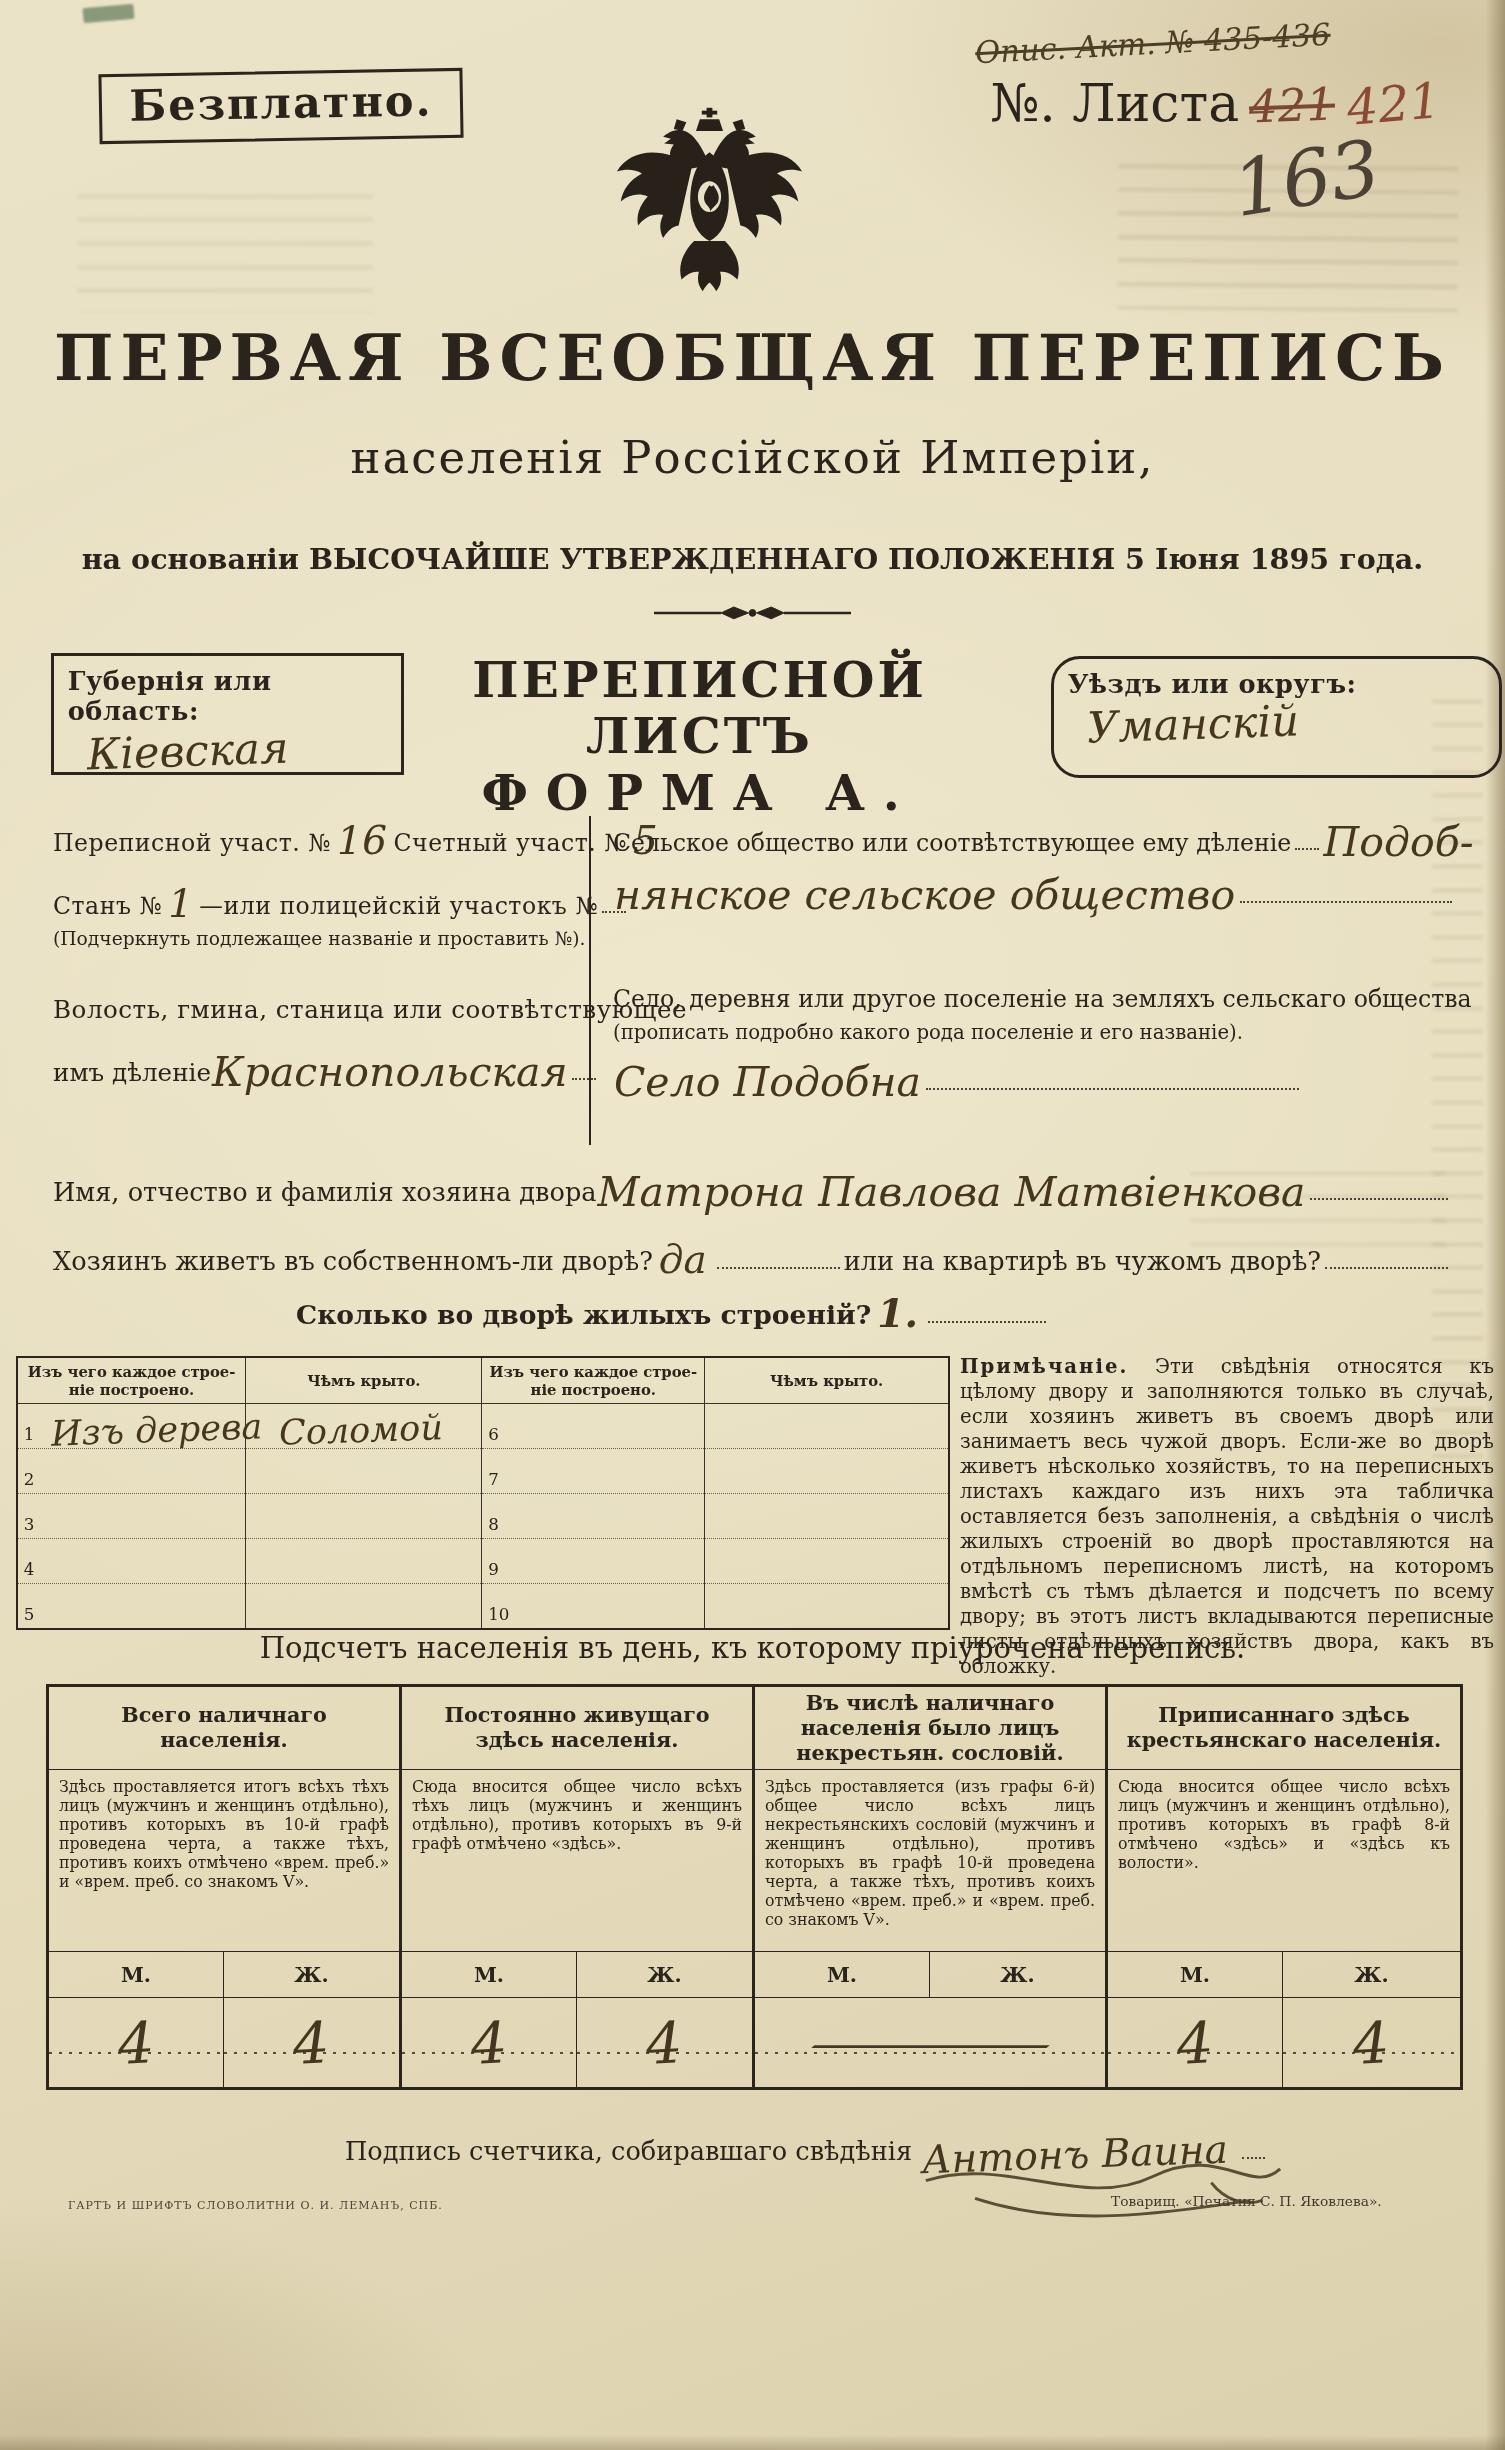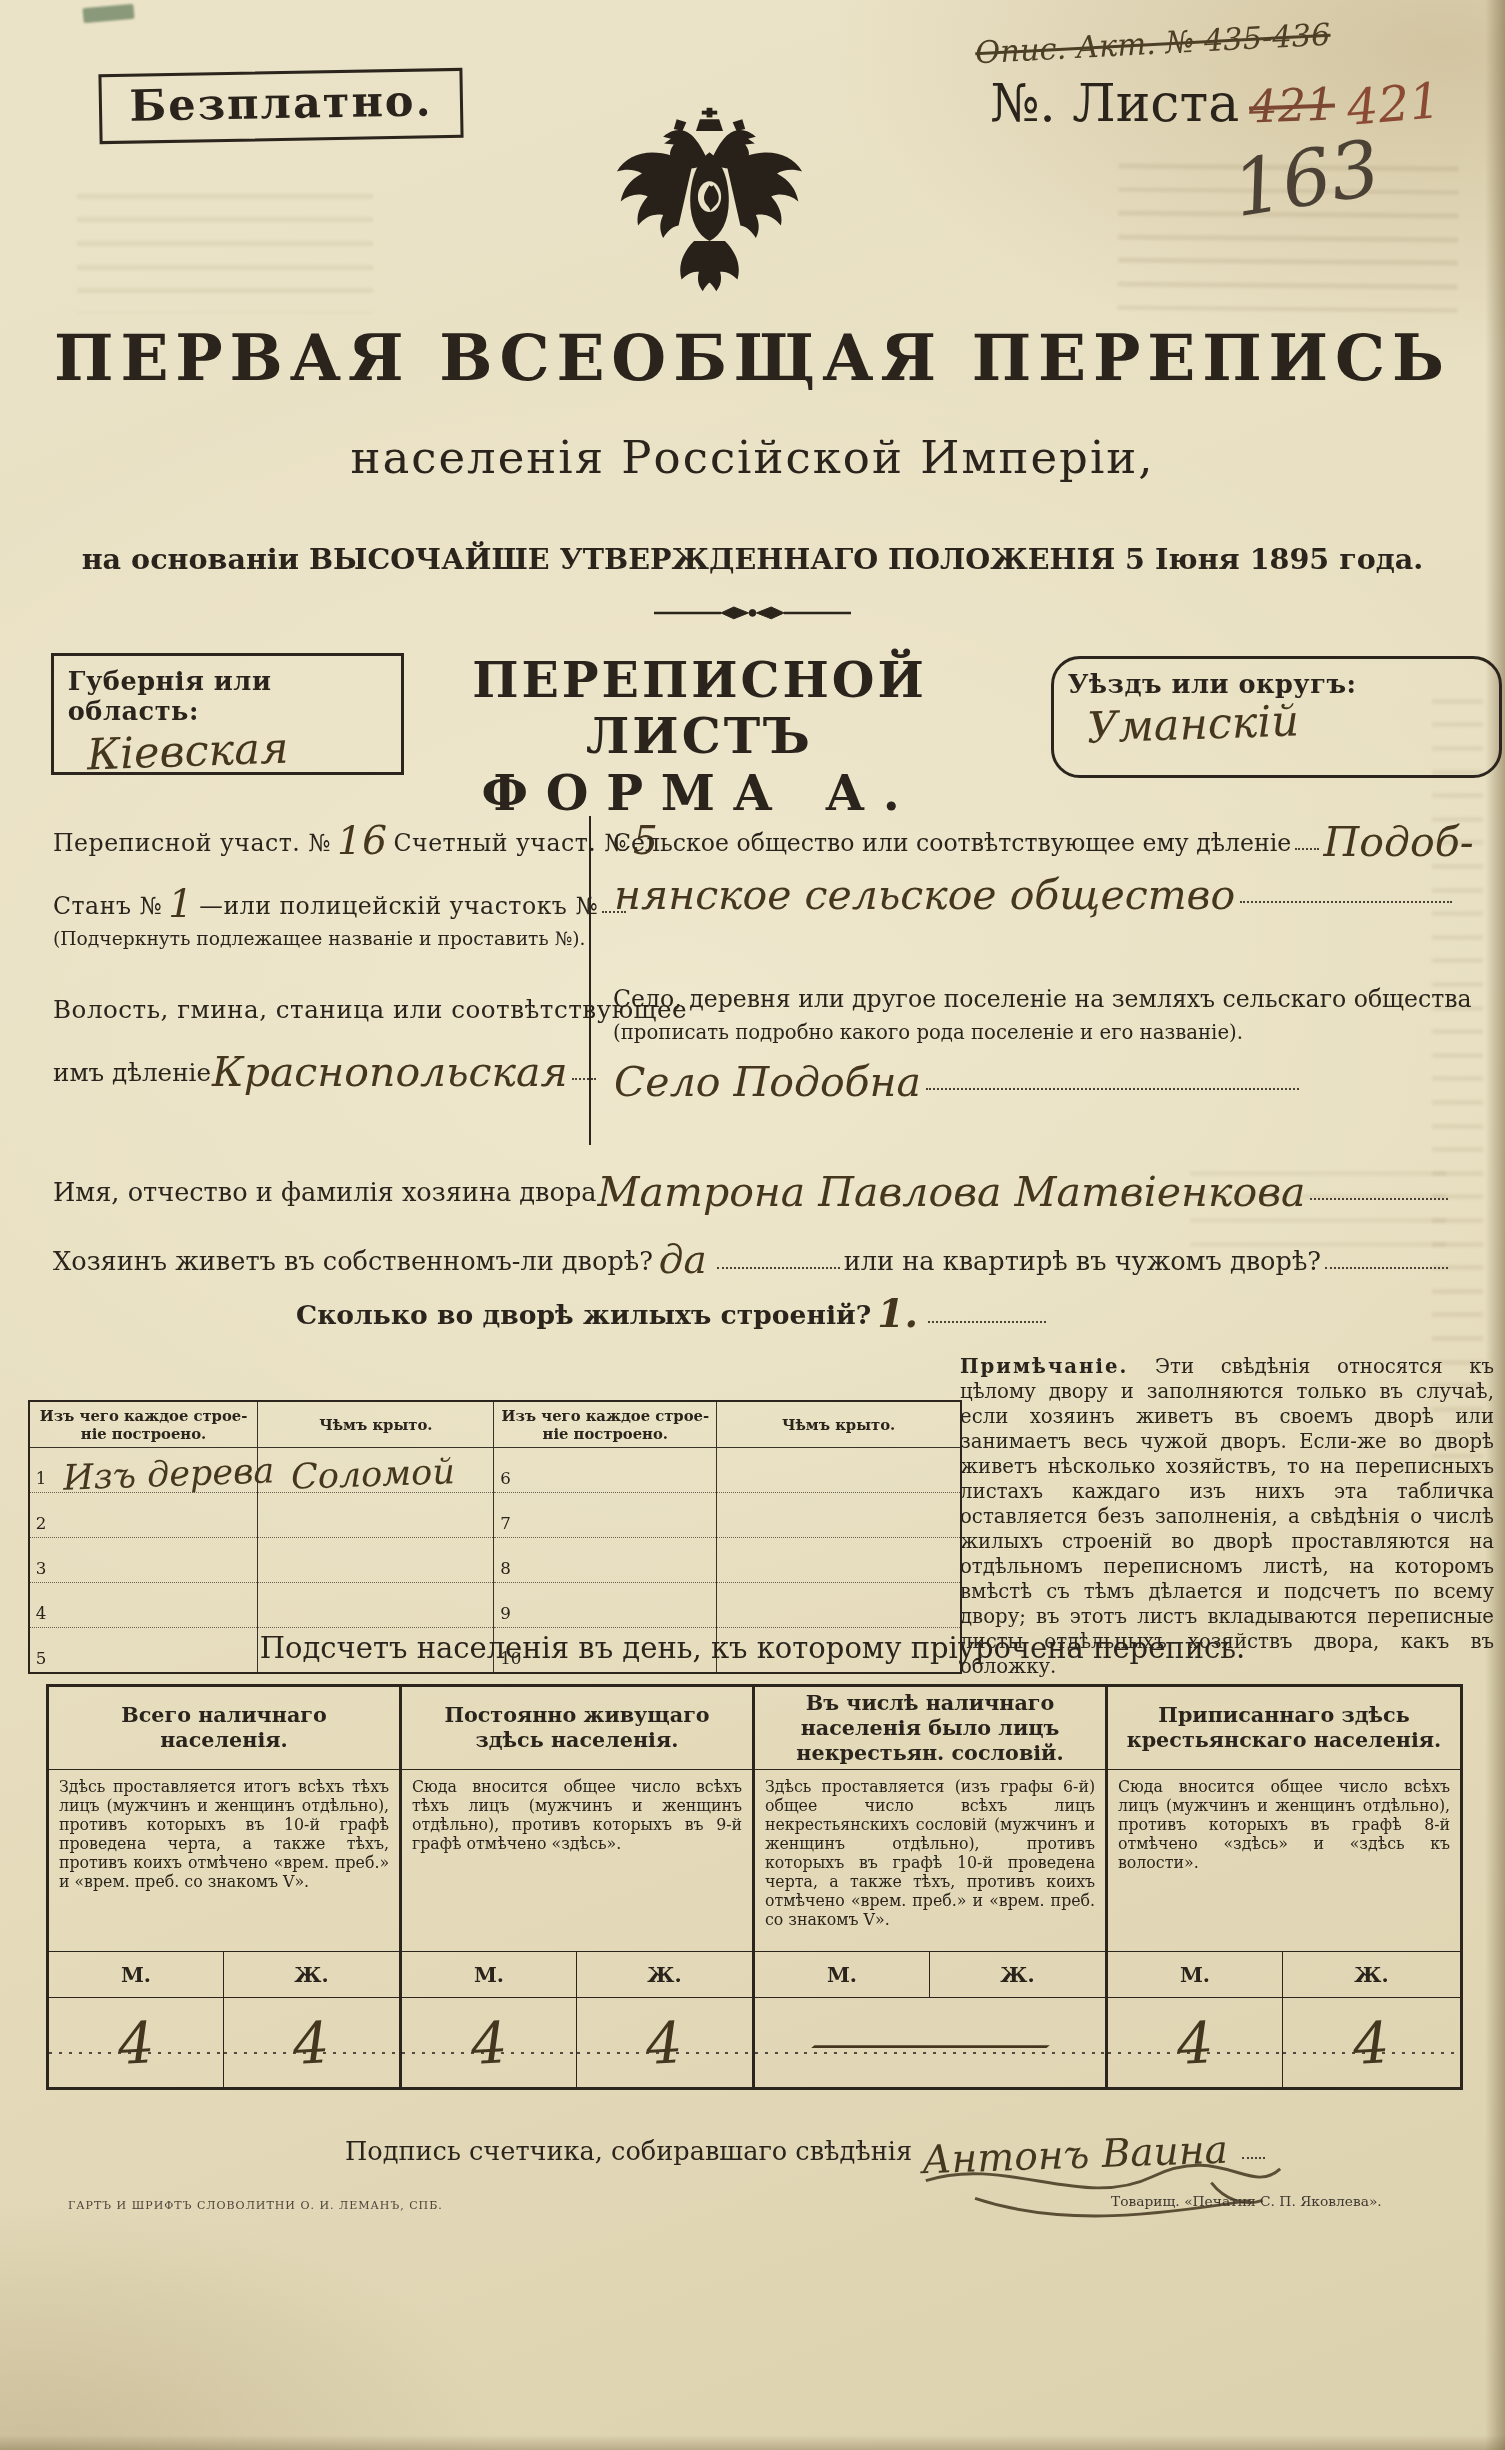--- a/index.html
+++ b/index.html
@@ -69,21 +69,21 @@
   .r-l1{left:613px;top:818px;width:843px;font-size:23.6px;}
   .r-l2{left:613px;top:871px;width:843px;}
   .r-l3{position:absolute;left:613px;top:985px;font-size:23.6px;}
   .r-l4{position:absolute;left:613px;top:1021px;font-size:19.7px;text-align:right;}
   .r-l5{left:613px;top:1058px;width:690px;}
 
   .owner-line{left:53px;top:1168px;width:1399px;font-size:25.6px;}
   .own-line{left:53px;top:1237px;width:1399px;font-size:25.6px;}
   .build-line{left:296px;top:1290px;width:552px;font-size:26.6px;font-weight:bold;}
 
-  .btable{position:absolute;left:15.8px;top:1400px;width:932px;border-collapse:collapse;table-layout:fixed;border:2.5px solid #2b251d;margin-left:12px;}
+  .btable{position:absolute;left:15.8px;top:1356px;width:932px;border-collapse:collapse;table-layout:fixed;border:2.5px solid #2b251d;}
   .btable th{border:1.5px solid #3a332a;font-size:14.8px;font-weight:bold;padding:3px 3.9px;line-height:1.15;height:39px;}
   .btable td{border:1.5px dotted #6a6150;border-left:1.5px solid #3a332a;border-right:1.5px solid #3a332a;border-top:none;height:42px;position:relative;}
   .rownum{position:absolute;left:5.9px;bottom:3.9px;font-size:16.7px;}
   .bhw{position:absolute;left:33px;bottom:-2px;font-size:35px;white-space:nowrap;transform:rotate(-2deg);}
 
   .note-block{position:absolute;left:960px;top:1334px;width:534px;font-size:19.7px;line-height:1.27;text-align:justify;}
   .note-title{font-weight:bold;letter-spacing:2px;}
 
   .count-title{position:absolute;left:0;right:0;top:1631px;text-align:center;font-size:29px;font-weight:normal;}
 

